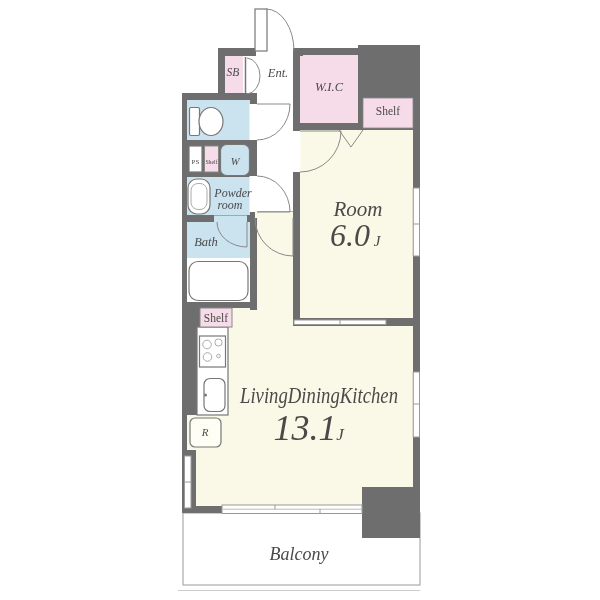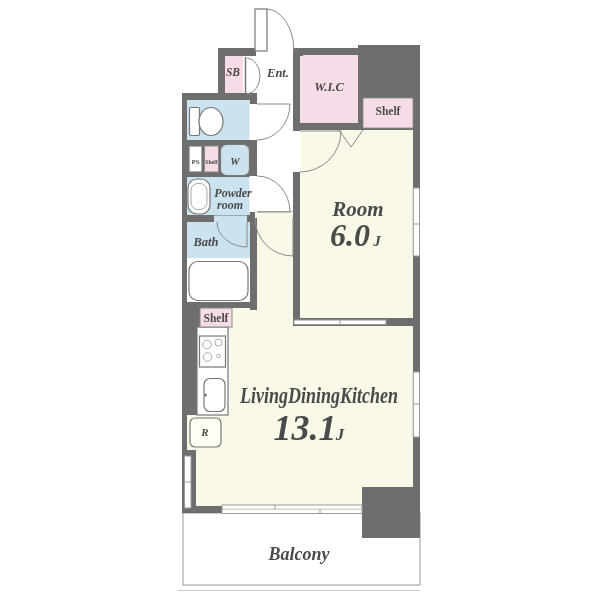--- a/index.html
+++ b/index.html
@@ -1,16 +1,16 @@
 <!DOCTYPE html>
 <html><head>
 <meta charset="utf-8">
 <style>
   html,body{margin:0;padding:0;background:#fff;}
-  #canvas{width:600px;height:600px;position:relative;background:#84cc16;font-weight:bold;}
+  #canvas{width:600px;height:600px;position:relative;background:#84cc16;}
   svg{display:block;}
   .wall{fill:#6e6e6e;}
   .cream{fill:#FAF8E6;}
   .blue{fill:#CBE2EF;}
   .pink{fill:#F6DCE8;}
   .white{fill:#ffffff;}
   .fix{fill:#ffffff;stroke:#777;stroke-width:1.2;}
   .fixthin{fill:none;stroke:#aaa;stroke-width:1;}
   .thin{stroke:#8a8a8a;stroke-width:1;fill:none;}
   .win{fill:#ffffff;stroke:#999;stroke-width:1;}

